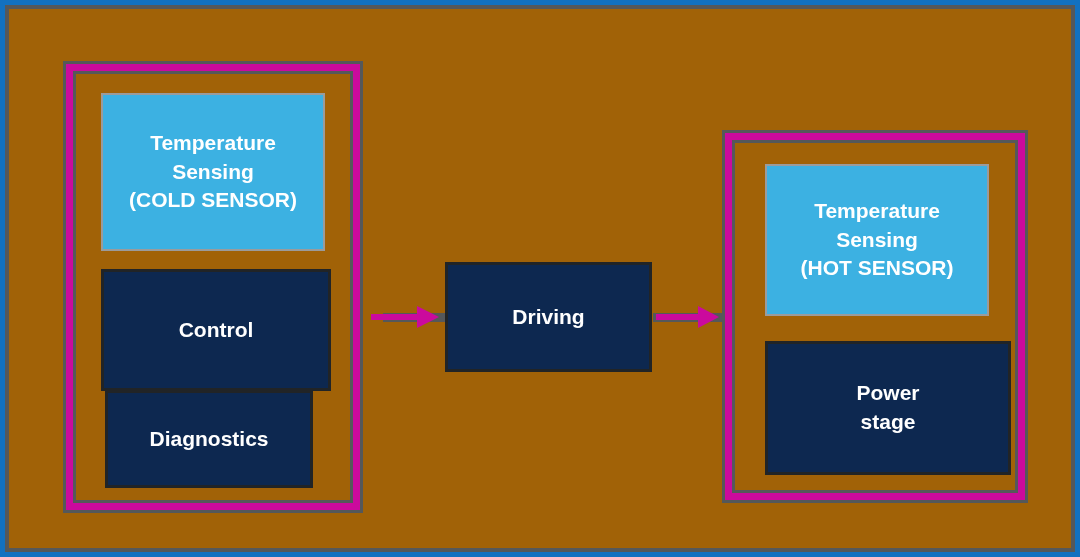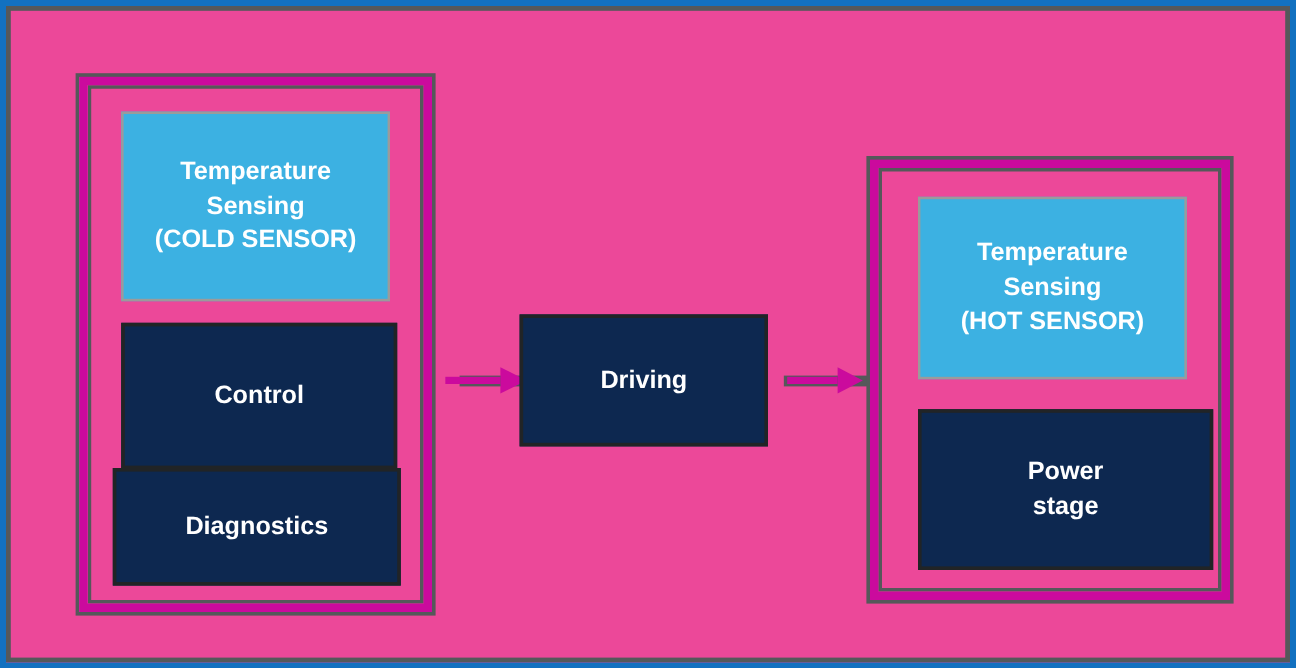--- a/index.html
+++ b/index.html
@@ -1,20 +1,20 @@
 <!DOCTYPE html>
 <html><head>
 <meta charset="utf-8">
 <style>
   html,body{margin:0;padding:0;background:#000;}
   .page{
     position:relative;
     width:1080px;height:557px;
     box-sizing:border-box;
-    background:#ec4899;
+    background:#a16207;
     border:5px solid #1271c0;
     overflow:hidden;
     font-family:"Liberation Sans", sans-serif;
   }
   .inner-frame{
     position:absolute;inset:0;
     border:4px solid #55585a;
     pointer-events:none;
   }
   
@@ -42,22 +42,22 @@
   .blue-block{
     background:#3cb1e2;
     border:2px solid #9b9b9b;
   }
   .navy-block{
     background:#0d2850;
     border:3px solid #212426;
   }
   .blk-cold       {left:96px; top:88px;  width:224px; height:158px;}
   .blk-control    {left:96px; top:264px; width:230px; height:122px;}
-  .blk-diagnostics{left:89px; top:385px; width:240px; height:98px;}
-  .blk-driving    {left:428px;top:257px; width:207px; height:110px;}
+  .blk-diagnostics{left:100px; top:385px; width:208px; height:98px;}
+  .blk-driving    {left:440px;top:257px; width:207px; height:110px;}
   .blk-hot        {left:760px;top:159px; width:224px; height:152px;}
   .blk-power      {left:760px;top:336px; width:246px; height:134px;}
 
   .arrow{position:absolute;}
   .arrow-left {left:366px;top:298px;}
   .arrow-right{left:648px;top:298px;}
 
   .watermark{
     position:absolute;
     right:4px;bottom:3px;

